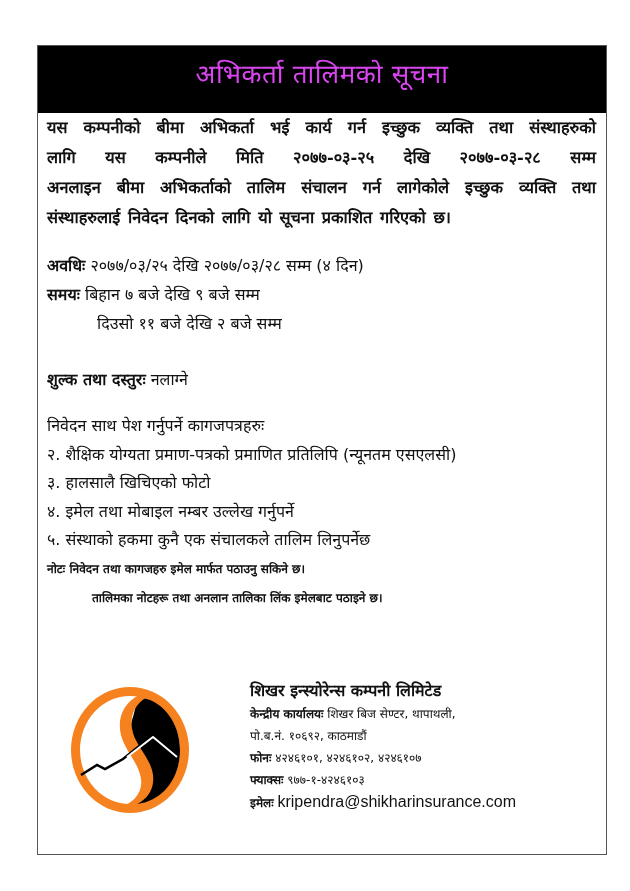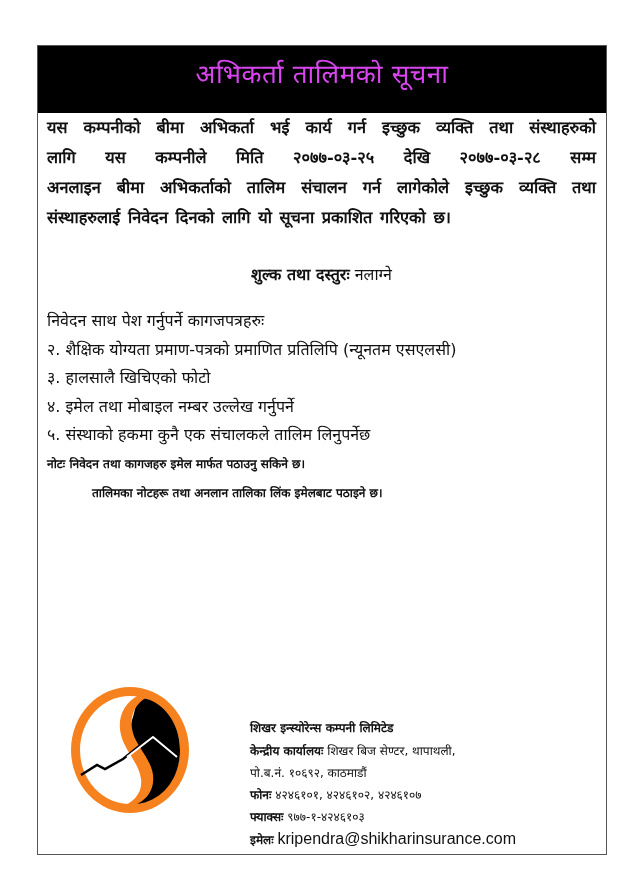--- a/index.html
+++ b/index.html
@@ -32,21 +32,21 @@
       word-spacing: 2px;
       font-weight: bold;
     }
     .line { display: block; white-space: nowrap; }
     .justified { text-align: justify; text-align-last: justify; white-space: normal; }
 
     .duration { margin-top: 18px; font-size: 16px; line-height: 29px; }
     .b { font-weight: bold; }
     .indent { padding-left: 50px; }
 
-    .fee { margin-top: 27px; font-size: 16px; line-height: 29px; text-align: center; }
+    .fee { margin-top: 27px; font-size: 16px; line-height: 29px; }
 
     .docs { margin-top: 18px; font-size: 16px; line-height: 28.5px; }
 
     .note-line { font-size: 12px; line-height: 29px; font-weight: bold; }
     .note-indent { padding-left: 45px; }
 
     .footer {
       position: absolute;
       left: 0; top: 625px;
       width: 100%;
@@ -55,40 +55,53 @@
     .logo {
       position: absolute;
       left: 29px; top: 12px;
       width: 126px; height: 134px;
     }
     .company {
       position: absolute;
       left: 212px; top: 8px;
       font-size: 12px; line-height: 22px;
     }
-    .company .name { font-size: 12px; font-weight: bold; line-height: 24px; margin-top: 37px; }
+    .company .name { font-size: 16px; font-weight: bold; line-height: 24px; }
     .label { font-weight: bold; }
     .latin { font-family: "Liberation Sans", sans-serif; font-size: 16px; }
   </style>
 </head>
 <body>
 
 <div class="notice">
   <div class="header">
     <span>अभिकर्ता तालिमको सूचना</span>
   </div>
 
   <div class="body">
     <div class="intro">
       <span class="line justified">यस कम्पनीको बीमा अभिकर्ता भई कार्य गर्न इच्छुक व्यक्ति तथा संस्थाहरुको</span>
       <span class="line justified">लागि यस कम्पनीले मिति २०७७-०३-२५ देखि २०७७-०३-२८ सम्म</span>
       <span class="line justified">अनलाइन बीमा अभिकर्ताको तालिम संचालन गर्न लागेकोले इच्छुक व्यक्ति तथा</span>
       <span class="line">संस्थाहरुलाई निवेदन दिनको लागि यो सूचना प्रकाशित गरिएको छ।</span>
     </div>
 
+    <div class="duration">
+      <div>
+        <span class="b">अवधिः</span>
+        <span>२०७७/०३/२५ देखि २०७७/०३/२८ सम्म (४ दिन)</span>
+      </div>
+      <div>
+        <span class="b">समयः</span>
+        <span>बिहान ७ बजे देखि ९ बजे सम्म</span>
+      </div>
+      <div class="indent">
+        <span>दिउसो ११ बजे देखि २ बजे सम्म</span>
+      </div>
+    </div>
 
     <div class="fee">
       <span class="b">शुल्क तथा दस्तुरः</span>
       <span>नलाग्ने</span>
     </div>
 
     <div class="docs">
       <div>निवेदन साथ पेश गर्नुपर्ने कागजपत्रहरुः</div>
       <div>२. शैक्षिक योग्यता प्रमाण-पत्रको प्रमाणित प्रतिलिपि (न्यूनतम एसएलसी)</div>
       <div>३. हालसालै खिचिएको फोटो</div>

